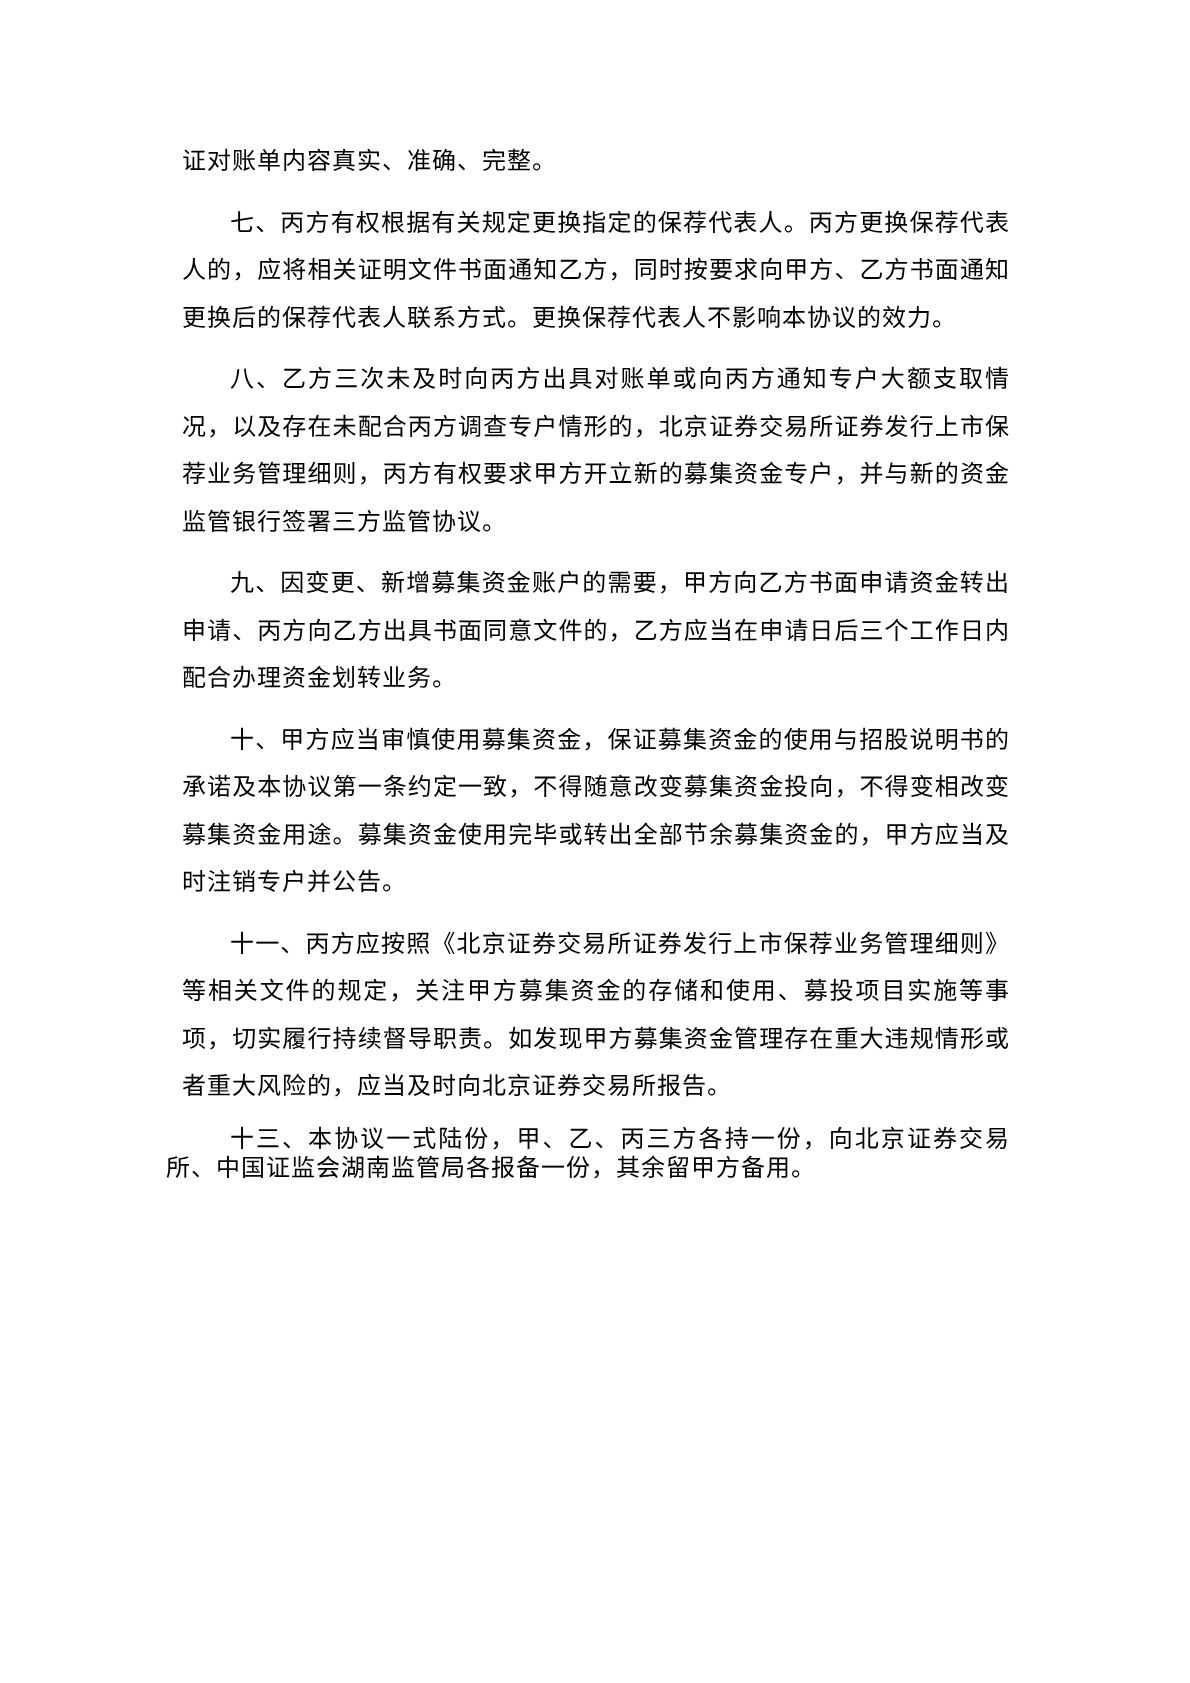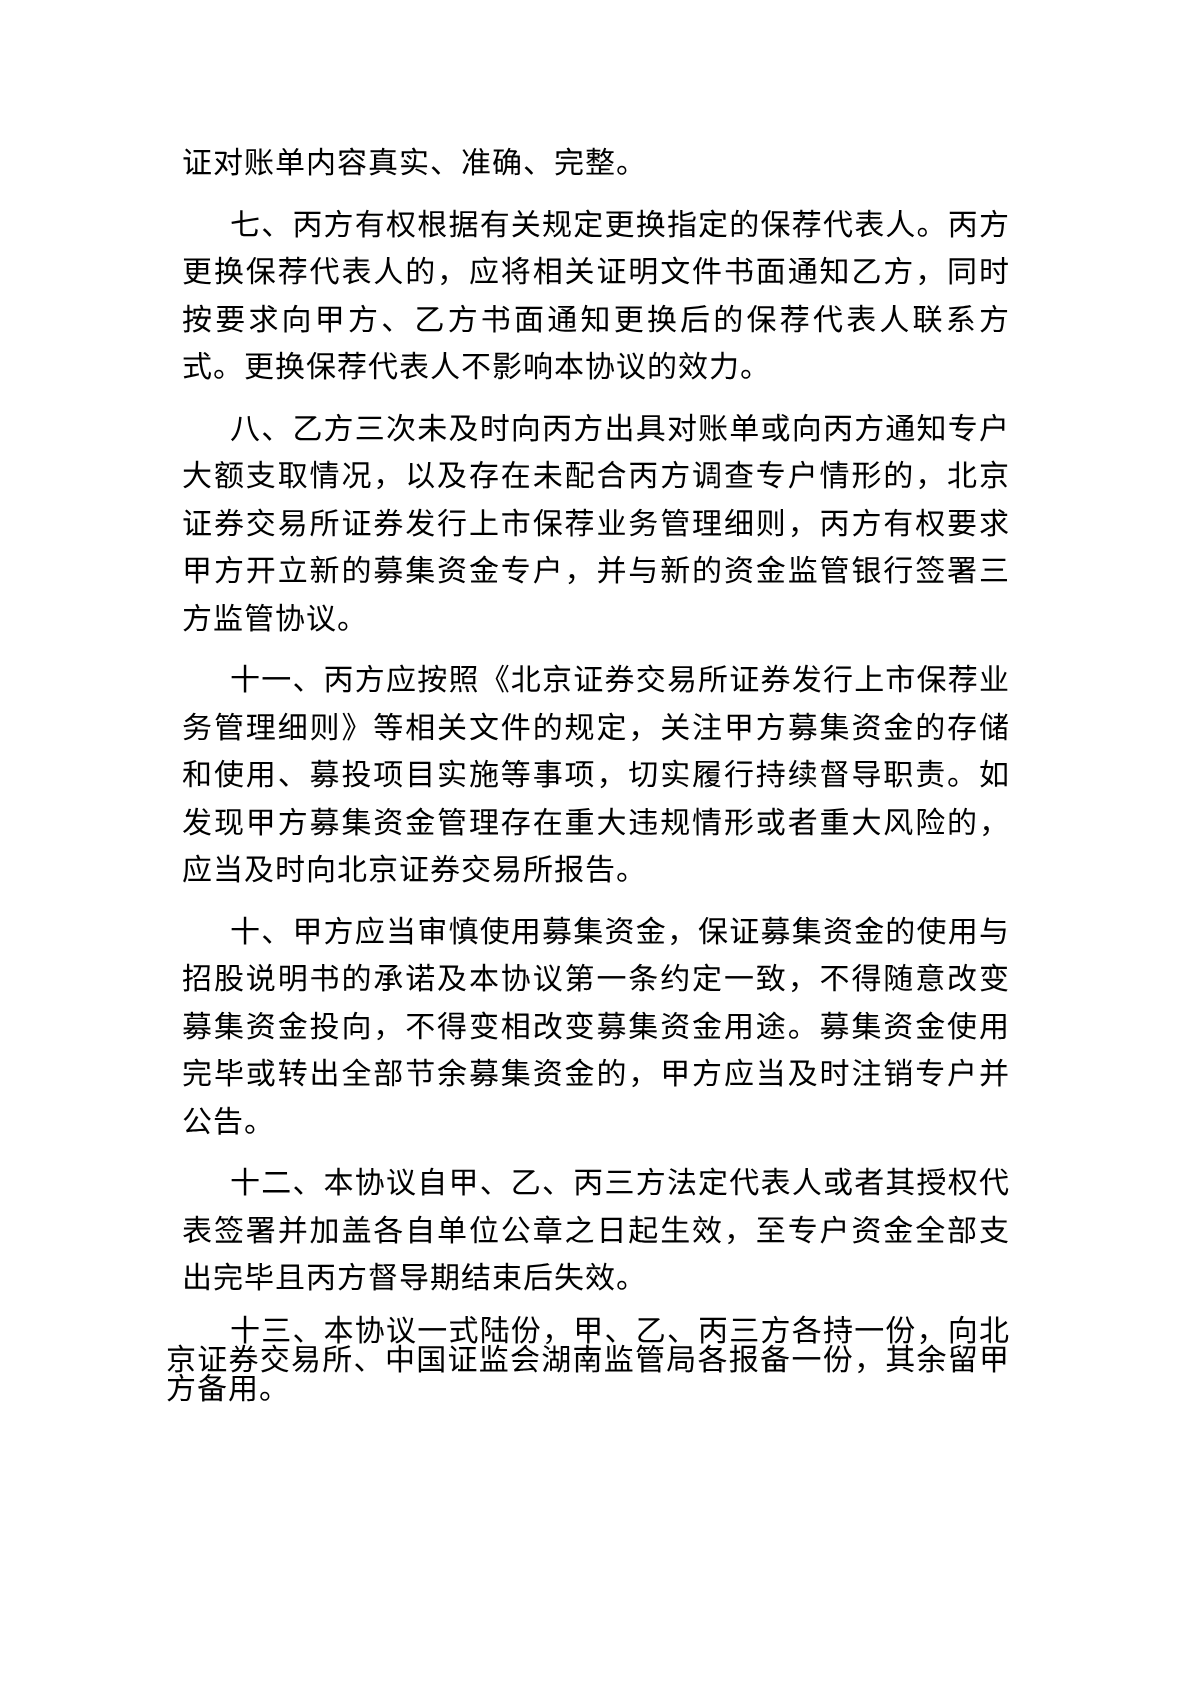--- a/index.html
+++ b/index.html
@@ -13,43 +13,44 @@
     height: 1683px;
     box-sizing: border-box;
     background: #ffffff;
     padding: 139px 180px 0 182px;
     overflow: hidden;
     font-family: "Liberation Serif", "DejaVu Serif", serif;
     color: #000000;
   }
   .para {
     margin: 0 0 14px 0;
-    font-size: 30px;
+    font-size: 24px;
     line-height: 47.5px;
     letter-spacing: 1px;
     text-align: justify;
     text-indent: 48px;
     word-break: break-all;
     color: #000000;
+    font-family: Liberation Mono, monospace;
   }
   .para.no-indent {
     text-indent: 0;
   }
   
   .para.tight {
     line-height: 29px;
     margin-left: -16px;
     text-indent: 64px;
     margin-bottom: 13px;
   }
 </style>
 </head>
 <body>
 
 <div class="page">
   <p class="para no-indent">证对账单内容真实、准确、完整。</p>
   <p class="para">七、丙方有权根据有关规定更换指定的保荐代表人。丙方更换保荐代表人的，应将相关证明文件书面通知乙方，同时按要求向甲方、乙方书面通知更换后的保荐代表人联系方式。更换保荐代表人不影响本协议的效力。</p>
   <p class="para">八、乙方三次未及时向丙方出具对账单或向丙方通知专户大额支取情况，以及存在未配合丙方调查专户情形的，北京证券交易所证券发行上市保荐业务管理细则，丙方有权要求甲方开立新的募集资金专户，并与新的资金监管银行签署三方监管协议。</p>
+  <p class="para">九、因变更、新增募集资金账户的需要，甲方向乙方书面申请资金转出申请、丙方向乙方出具书面同意文件的，乙方应当在申请日后三个工作日内配合办理资金划转业务。</p>
+  <p class="para">十、甲方应当审慎使用募集资金，保证募集资金的使用与招股说明书的承诺及本协议第一条约定一致，不得随意改变募集资金投向，不得变相改变募集资金用途。募集资金使用完毕或转出全部节余募集资金的，甲方应当及时注销专户并公告。</p>
   <p class="para">十一、丙方应按照《北京证券交易所证券发行上市保荐业务管理细则》等相关文件的规定，关注甲方募集资金的存储和使用、募投项目实施等事项，切实履行持续督导职责。如发现甲方募集资金管理存在重大违规情形或者重大风险的，应当及时向北京证券交易所报告。</p>
-  <p class="para">十、甲方应当审慎使用募集资金，保证募集资金的使用与招股说明书的承诺及本协议第一条约定一致，不得随意改变募集资金投向，不得变相改变募集资金用途。募集资金使用完毕或转出全部节余募集资金的，甲方应当及时注销专户并公告。</p>
-  <p class="para">十二、本协议自甲、乙、丙三方法定代表人或者其授权代表签署并加盖各自单位公章之日起生效，至专户资金全部支出完毕且丙方督导期结束后失效。</p>
   <p class="para tight">十三、本协议一式陆份，甲、乙、丙三方各持一份，向北京证券交易所、中国证监会湖南监管局各报备一份，其余留甲方备用。</p>
 </div>
 
 </body></html>

